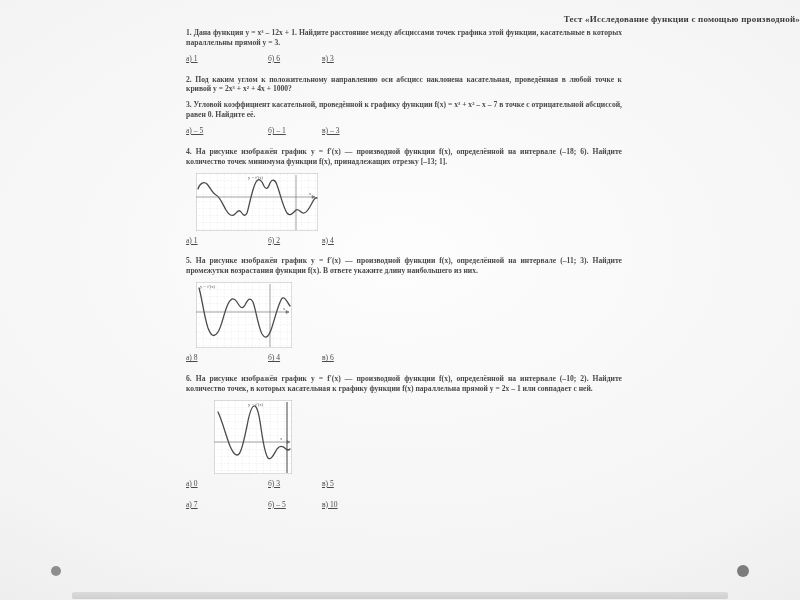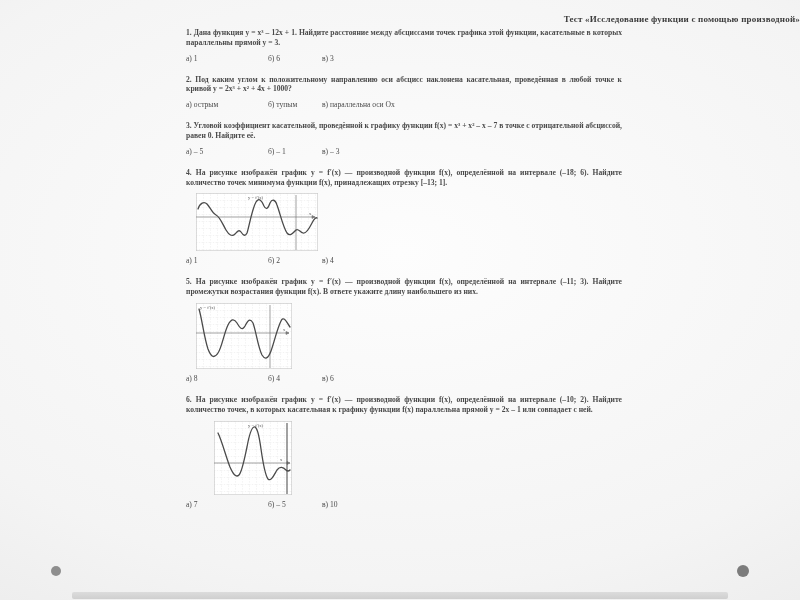--- a/index.html
+++ b/index.html
@@ -10,21 +10,21 @@
   }
   .title{
     position:absolute;top:14px;left:0;right:0;text-align:right;
     font-size:9px;font-weight:bold;color:#3c3c3c;margin:0;letter-spacing:.2px;
   }
   .content{
     position:absolute;top:28px;left:186px;width:436px;
     font-size:7.6px;line-height:1.3;
   }
   .q-text{margin:0 0 6px 0;text-align:justify;font-weight:bold;}
-  .answers{display:flex;margin:0 0 11px 0;}
+  .answers{display:flex;margin:0 0 11px 0;text-decoration:underline;}
   .answers .opt-a{width:82px;}
   .answers .opt-b{width:54px;}
   .graph-wrap{margin:2px 0 5px 10px;}
   .graph-wrap.indent-more{margin-left:28px;}
   svg.graph{display:block;background:#fff;}
   svg.graph .frame{fill:none;stroke:#c6c6c6;stroke-width:.6;}
   svg.graph .axis{stroke:#7a7a7a;stroke-width:.7;}
   svg.graph .yaxis-strong{stroke:#555;stroke-width:1.1;}
   svg.graph .curve{fill:none;stroke:#4a4a4a;stroke-width:1.3;stroke-linecap:round;}
   svg.graph text{font-family:"Liberation Serif", serif;font-size:4.6px;fill:#555;}
@@ -49,25 +49,20 @@
       <p class="q-text">1. Дана функция y = x³ – 12x + 1. Найдите расстояние между абсциссами точек графика этой функции, касательные в которых параллельны прямой y = 3.</p>
       <div class="answers">
         <span class="opt-a">а) 1</span>
         <span class="opt-b">б) 6</span>
         <span class="opt-c">в) 3</span>
       </div>
     </div>
 
     <div>
       <p class="q-text">2. Под каким углом к положительному направлению оси абсцисс наклонена касательная, проведённая в любой точке к кривой y = 2x³ + x² + 4x + 1000?</p>
-      <div class="answers">
-        <span class="opt-a">а) острым</span>
-        <span class="opt-b">б) тупым</span>
-        <span class="opt-c">в) параллельна оси Ох</span>
-      </div>
     </div>
 
     <div>
       <p class="q-text">3. Угловой коэффициент касательной, проведённой к графику функции f(x) = x³ + x² – x – 7 в точке с отрицательной абсциссой, равен 0. Найдите её.</p>
       <div class="answers">
         <span class="opt-a">а) – 5</span>
         <span class="opt-b">б) – 1</span>
         <span class="opt-c">в) – 3</span>
       </div>
     </div>
@@ -136,20 +131,25 @@
           <rect x="0" y="0" width="78" height="74" fill="url(#grid6)"></rect>
           <rect class="frame" x="0.3" y="0.3" width="77.4" height="73.4"></rect>
           <line class="axis" x1="0" y1="42" x2="76" y2="42"></line>
           <path class="axis" d="M76,42 l-3,-1.4 v2.8 z" fill="#7a7a7a"></path>
           <line class="yaxis-strong" x1="73" y1="2" x2="73" y2="73"></line>
           <path class="curve" d="M4,12 C8,20 12,36 16,46 C19,53 22,57 25,54 C28,51 30,40 33,26 C35,15 37,7 40,6 C43,5 45,14 47,28 C49,42 51,54 54,58 C57,61 60,54 63,49 C66,45 69,46 72,49 C74,51 75,50 76,49"></path>
           <text x="34" y="5.5">y = f′(x)</text>
           <text x="66" y="39.5">x</text>
         </svg>
       </div>
+      <div class="answers">
+        <span class="opt-a">а) 0</span>
+        <span class="opt-b">б) 3</span>
+        <span class="opt-c">в) 5</span>
+      </div>
     </div>
 
     <div>
       <div class="answers">
         <span class="opt-a">а) 7</span>
         <span class="opt-b">б) – 5</span>
         <span class="opt-c">в) 10</span>
       </div>
     </div>
 

